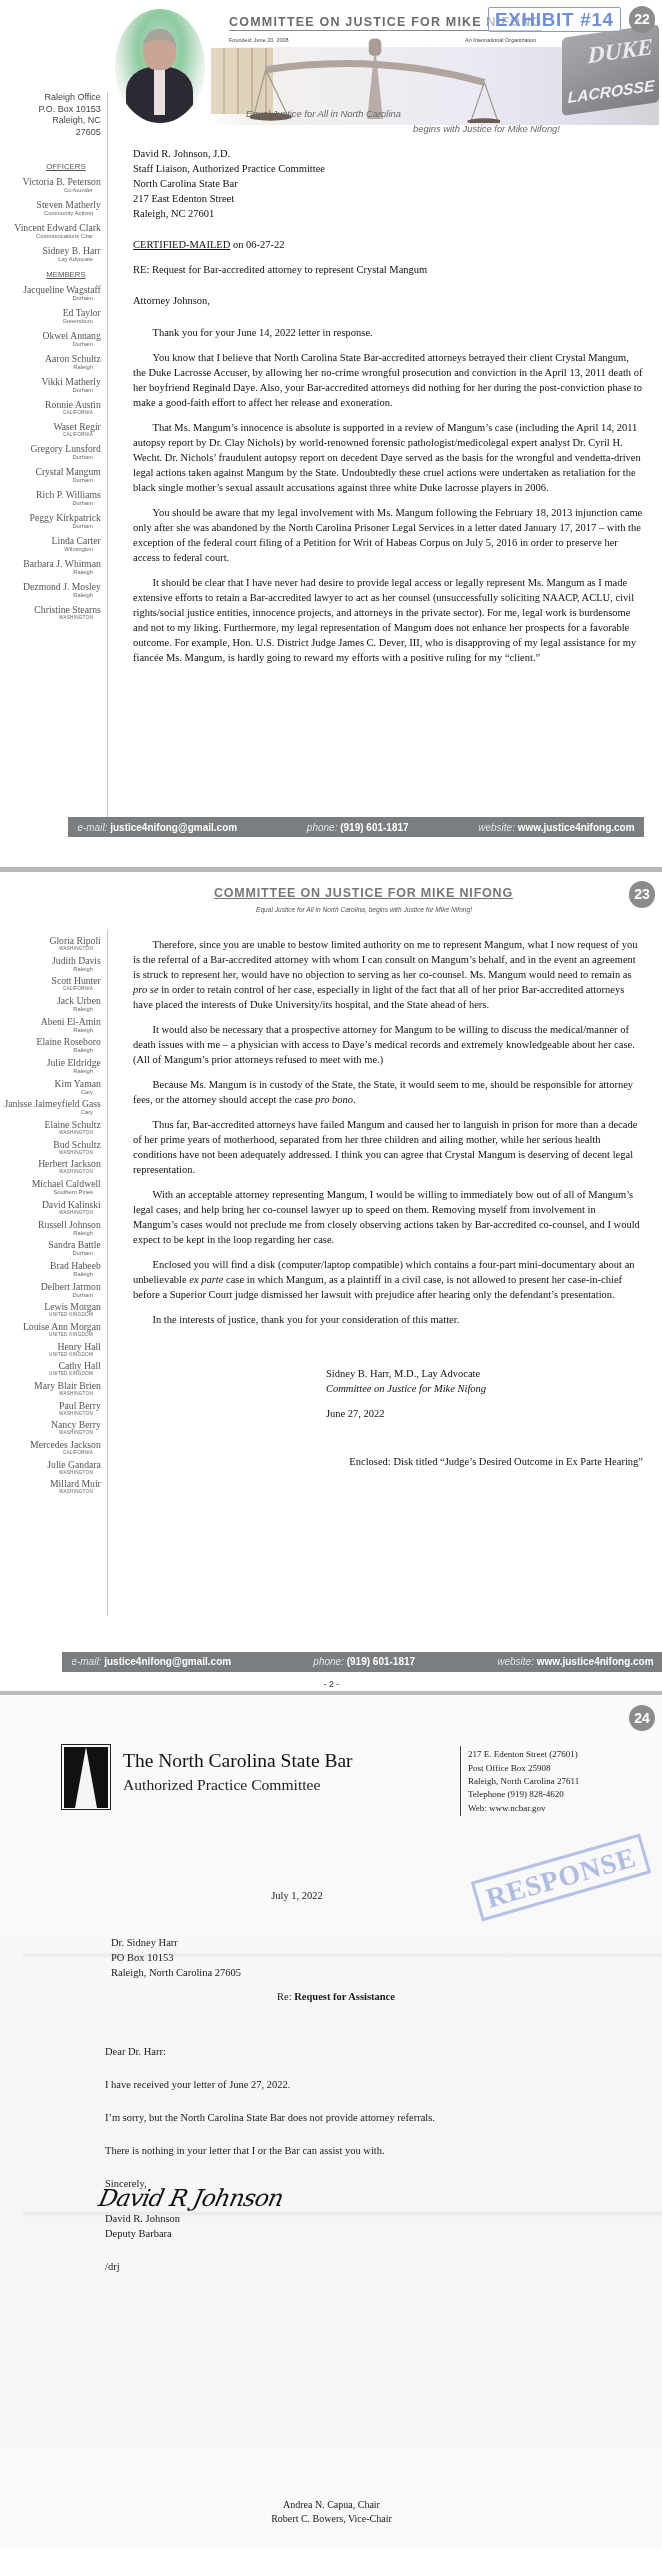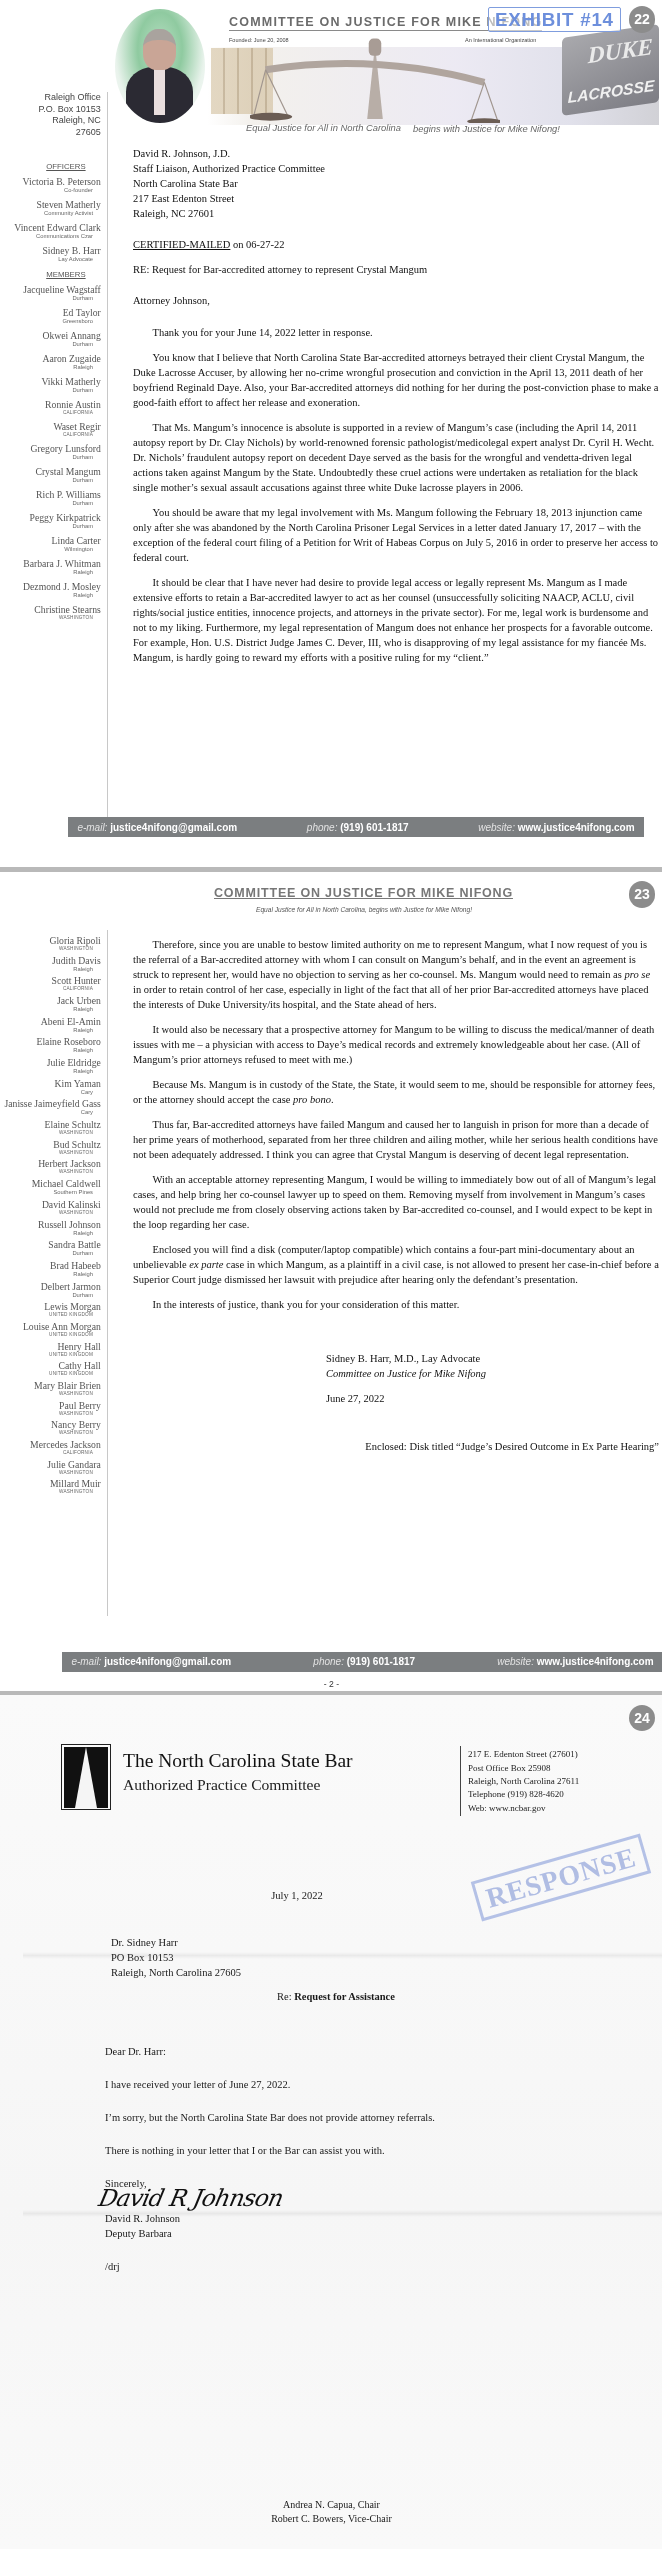--- a/index.html
+++ b/index.html
@@ -67,21 +67,21 @@
     font-size: 12.5px; letter-spacing: 1.2px; color: #6b6b6b; border-bottom: 1.6px solid #8a8a8a; padding-bottom: 0.8px;
     white-space: nowrap;
   }
   .hdr1 .founded {
     position: absolute; left: 229px; top: 37px; font-family: "Liberation Sans", sans-serif; font-size: 5.5px; color: #444;
   }
   .hdr1 .intl {
     position: absolute; left: 465px; top: 37px; font-family: "Liberation Sans", sans-serif; font-size: 5.5px; color: #444;
   }
   .hdr1 .motto1 {
-    position: absolute; left: 246px; top: 122px; font-family: "Liberation Sans", sans-serif; font-style: italic;
+    position: absolute; left: 246px; top: 108px; font-family: "Liberation Sans", sans-serif; font-style: italic;
     font-size: 9.4px; color: #666;
   }
   .hdr1 .motto2 {
     position: absolute; left: 413px; top: 123px; font-family: "Liberation Sans", sans-serif; font-style: italic;
     font-size: 9.4px; color: #666;
   }
 
   
   .body-wrap { position: relative; display: flex; }
   .sidebar {
@@ -93,21 +93,21 @@
     font-family: "Liberation Sans", sans-serif; font-size: 7.8px; text-decoration: underline;
     color: #555; text-align: center; padding-left: 31px; margin: 23.4px 0 6.2px;
   }
   .sec-head.members { margin: 7.8px 0 6.2px; }
   .person { margin-bottom: 7px; }
   .person .nm { font-family: "Liberation Serif", serif; font-size: 9.7px; line-height: 10px; color: #555; }
   .person .sub { font-family: "Liberation Sans", sans-serif; font-size: 5.8px; color: #666; margin-right: 7.8px; }
   .person .sub.caps { font-size: 4.7px; letter-spacing: 0.2px; }
 
   
-  .content { flex: 1; padding-left: 25px; padding-right: 4px; font-size: 10.5px; line-height: 15px; color: #111; }
+  .content { flex: 1; padding-left: 25px; padding-right: 20px; font-size: 10.5px; line-height: 15px; color: #111; }
   .content p { margin-bottom: 10px; }
   .content p.ind { text-indent: 19.5px; }
   .addr div { line-height: 15px; }
   .u { text-decoration: underline; }
 
   
   .footbar {
     margin-left: 68px; width: 576px; height: 20px; background: #7b7e80; color: #fff;
     font-family: "Liberation Sans", sans-serif; font-size: 10px; display: flex; align-items: center;
     justify-content: space-between; padding: 0 9.4px;
@@ -231,21 +231,21 @@
           </div>
           <div class="person">
             <div class="nm">Ed Taylor</div>
             <div class="sub">Greensboro</div>
           </div>
           <div class="person">
             <div class="nm">Okwei Annang</div>
             <div class="sub">Durham</div>
           </div>
           <div class="person">
-            <div class="nm">Aaron Zugaide</div>
+            <div class="nm">Aaron Schultz</div>
             <div class="sub">Raleigh</div>
           </div>
           <div class="person">
             <div class="nm">Vikki Matherly</div>
             <div class="sub">Durham</div>
           </div>
           <div class="person">
             <div class="nm">Ronnie Austin</div>
             <div class="sub caps">CALIFORNIA</div>
           </div>

